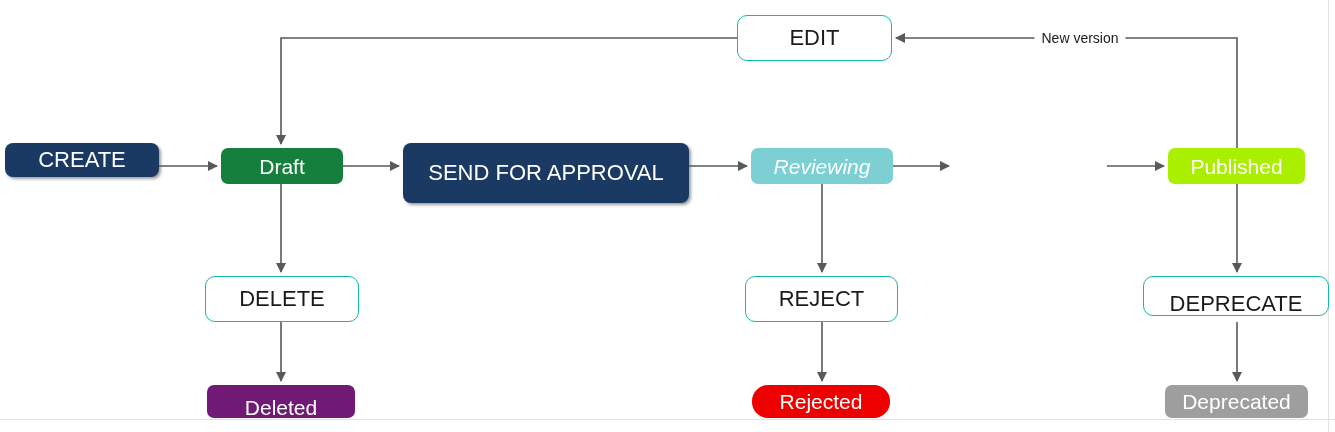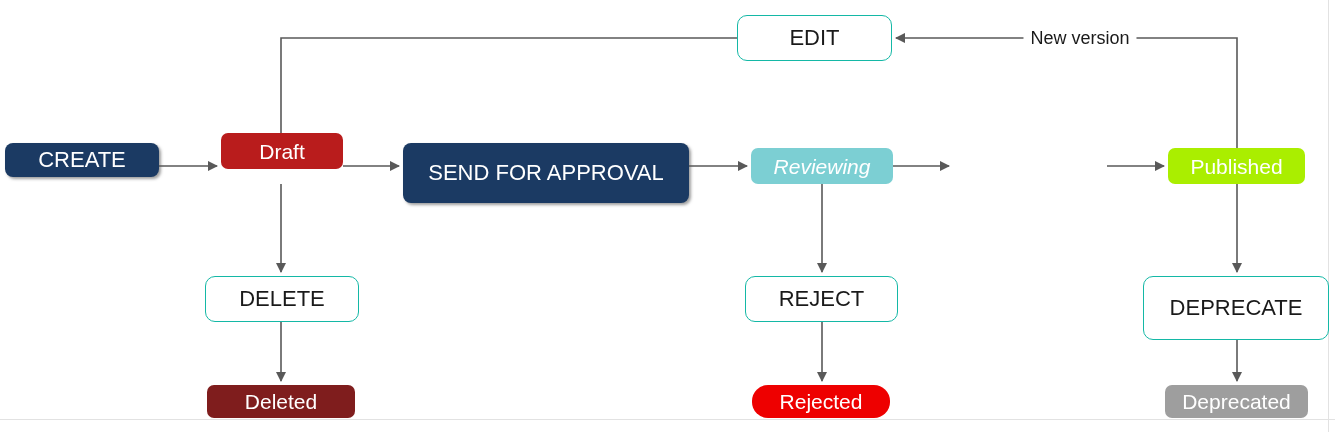--- a/index.html
+++ b/index.html
@@ -70,21 +70,21 @@
   
   .node.state {
     color: #ffffff;
     border-radius: 7px;
     font-size: 21px;
   }
   .edge-label {
     position: absolute;
     background: #ffffff;
     color: #1a1a1a;
-    font-size: 18px;
+    font-size: 14px;
     padding: 0 7px;
     line-height: 1;
     white-space: nowrap;
     transform: translate(-50%, -50%);
   }
 </style>
 </head>
 <body>
 
 <div id="canvas">
@@ -116,21 +116,21 @@
       <path d="M 822 322 L 822 381"></path>
       <path d="M 1237 184 L 1237 272"></path>
       <path d="M 1237 322 L 1237 381"></path>
     </g>
   </svg>
 
   <div class="node action-primary" style="left:5px;top:143px;width:154px;height:34px;">
     <span>CREATE</span>
   </div>
 
-  <div class="node state" style="left:221px;top:133px;width:122px;height:36px;background:#b91c1c;text-align:center;">
+  <div class="node state" style="left:221px;top:148px;width:122px;height:36px;background:#15803d;text-align:center;">
     <span>Draft</span>
   </div>
 
   <div class="node action-primary" style="left:403px;top:143px;width:286px;height:60px;">
     <span>SEND FOR APPROVAL</span>
   </div>
 
   <div class="node state" style="left:751px;top:148px;width:142px;height:36px;background:#7ccfd3;font-style:italic;">
     <span>Reviewing</span>
   </div>
@@ -145,25 +145,25 @@
   </div>
 
   <div class="node action-outline" style="left:205px;top:276px;width:154px;height:46px;">
     <span>DELETE</span>
   </div>
 
   <div class="node action-outline" style="left:745px;top:276px;width:153px;height:46px;">
     <span>REJECT</span>
   </div>
 
-  <div class="node action-outline" style="left:1143px;top:276px;width:186px;height:64px;">
+  <div class="node action-outline" style="left:1143px;top:276px;width:186px;height:40px;align-items:flex-end;">
     <span>DEPRECATE</span>
   </div>
 
-  <div class="node state" style="left:207px;top:385px;width:148px;height:33px;background:#7f1d1d;">
+  <div class="node state" style="left:207px;top:385px;width:148px;height:33px;background:#701a75;align-items:flex-end;">
     <span>Deleted</span>
   </div>
 
   <div class="node state" style="left:752px;top:385px;width:138px;height:33px;background:#ee0000;border-radius:16px;">
     <span>Rejected</span>
   </div>
 
   <div class="node state" style="left:1165px;top:385px;width:143px;height:33px;background:#9e9e9e;">
     <span>Deprecated</span>
   </div>

